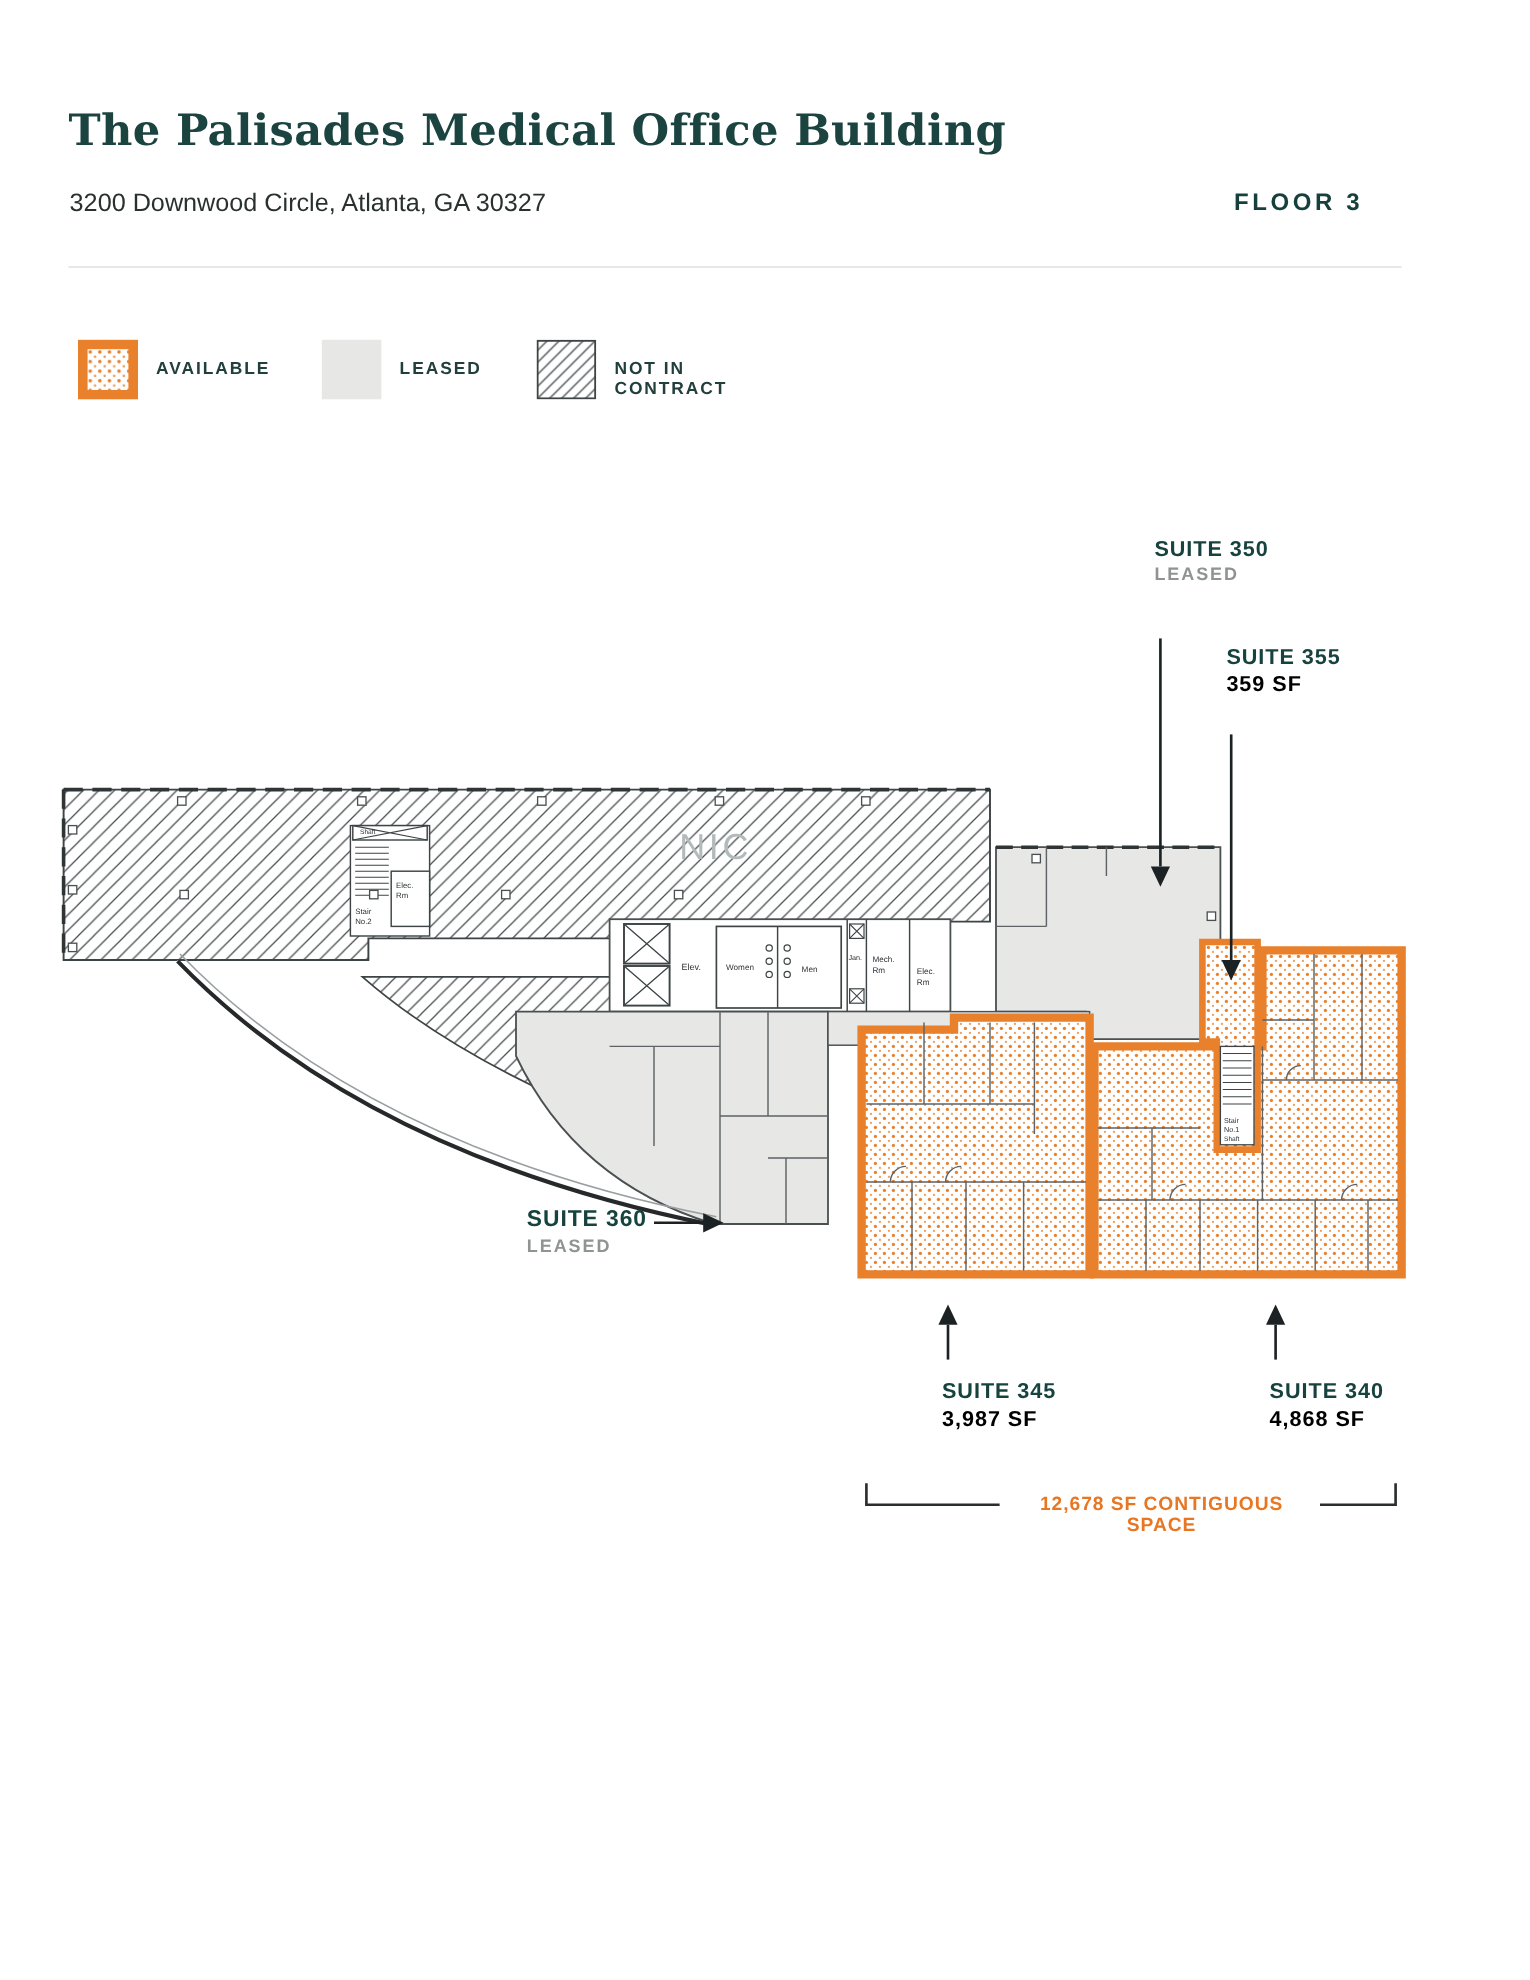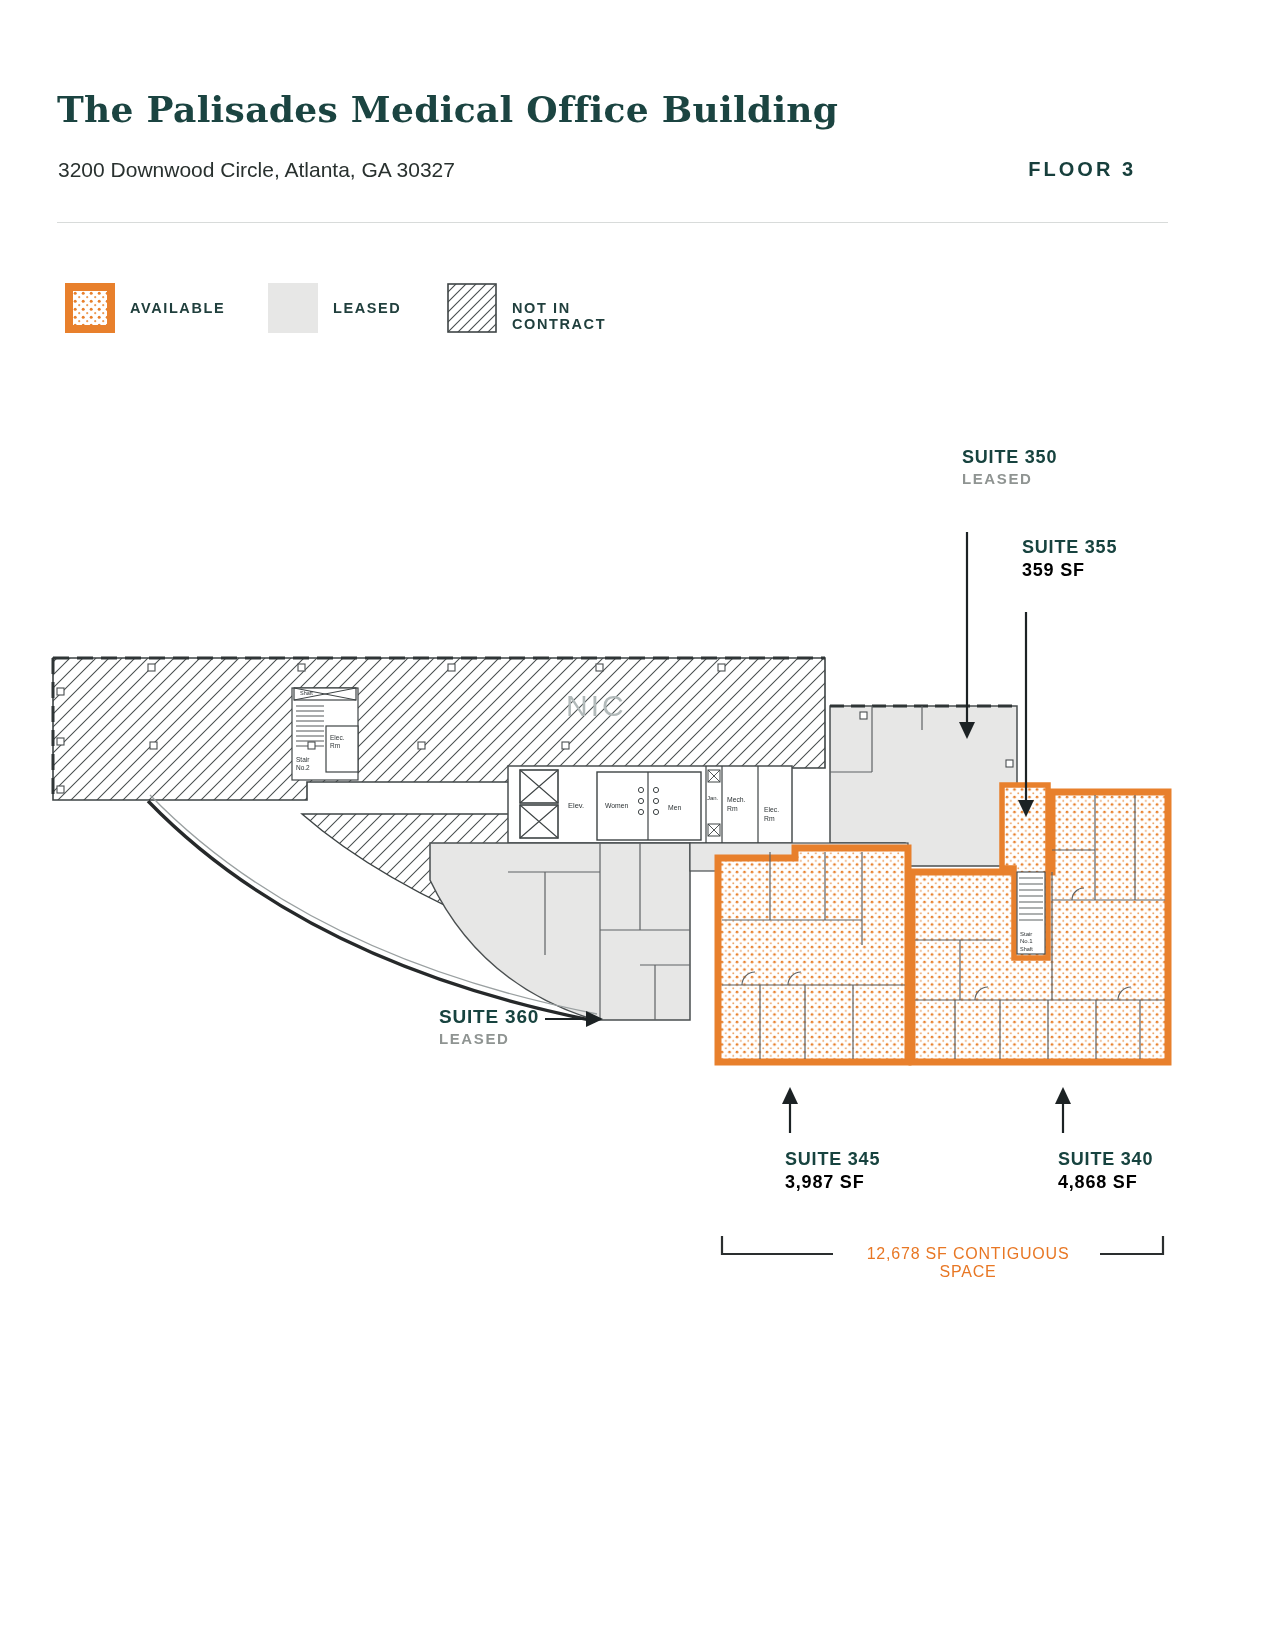--- a/index.html
+++ b/index.html
@@ -8,21 +8,21 @@
   .abs{position:absolute;}
   .title{font-family:"DejaVu Serif", serif;font-size:36px;font-weight:600;color:#1B4441;letter-spacing:.3px;}
   .address{font-size:21px;color:#29312F;}
   .floorlbl{font-size:20px;font-weight:bold;color:#173F3C;letter-spacing:3px;text-align:right;}
   .rule{height:1px;background:#d8dbda;}
   .legend-label{font-size:14.5px;font-weight:bold;color:#203F3D;letter-spacing:1.6px;}
   .swatch{width:50px;height:50px;box-sizing:border-box;}
   .callout-name{font-size:18px;font-weight:bold;color:#17433F;letter-spacing:.8px;line-height:26px;}
   .callout-sub{font-size:15px;font-weight:bold;color:#8F9492;letter-spacing:1.6px;}
   .callout-area{font-size:18px;font-weight:bold;color:#000000;letter-spacing:.8px;}
-  .contig{font-size:16px;font-weight:normal;color:#E87724;letter-spacing:.8px;text-align:center;}
+  .contig{font-size:16px;font-weight:bold;color:#E87724;letter-spacing:.8px;text-align:center;}
   .logo-word{font-family:"DejaVu Serif", serif;font-size:42px;color:#1B4441;}
   .logo-tag{font-size:9px;font-weight:bold;color:#1B4441;letter-spacing:.3px;}
   svg text{font-family:"Liberation Sans", sans-serif;}
 </style>
 </head>
 <body>
 
 <div class="page">
 
   <div class="abs title" style="left:57px;top:88px;">The Palisades Medical Office Building</div>

